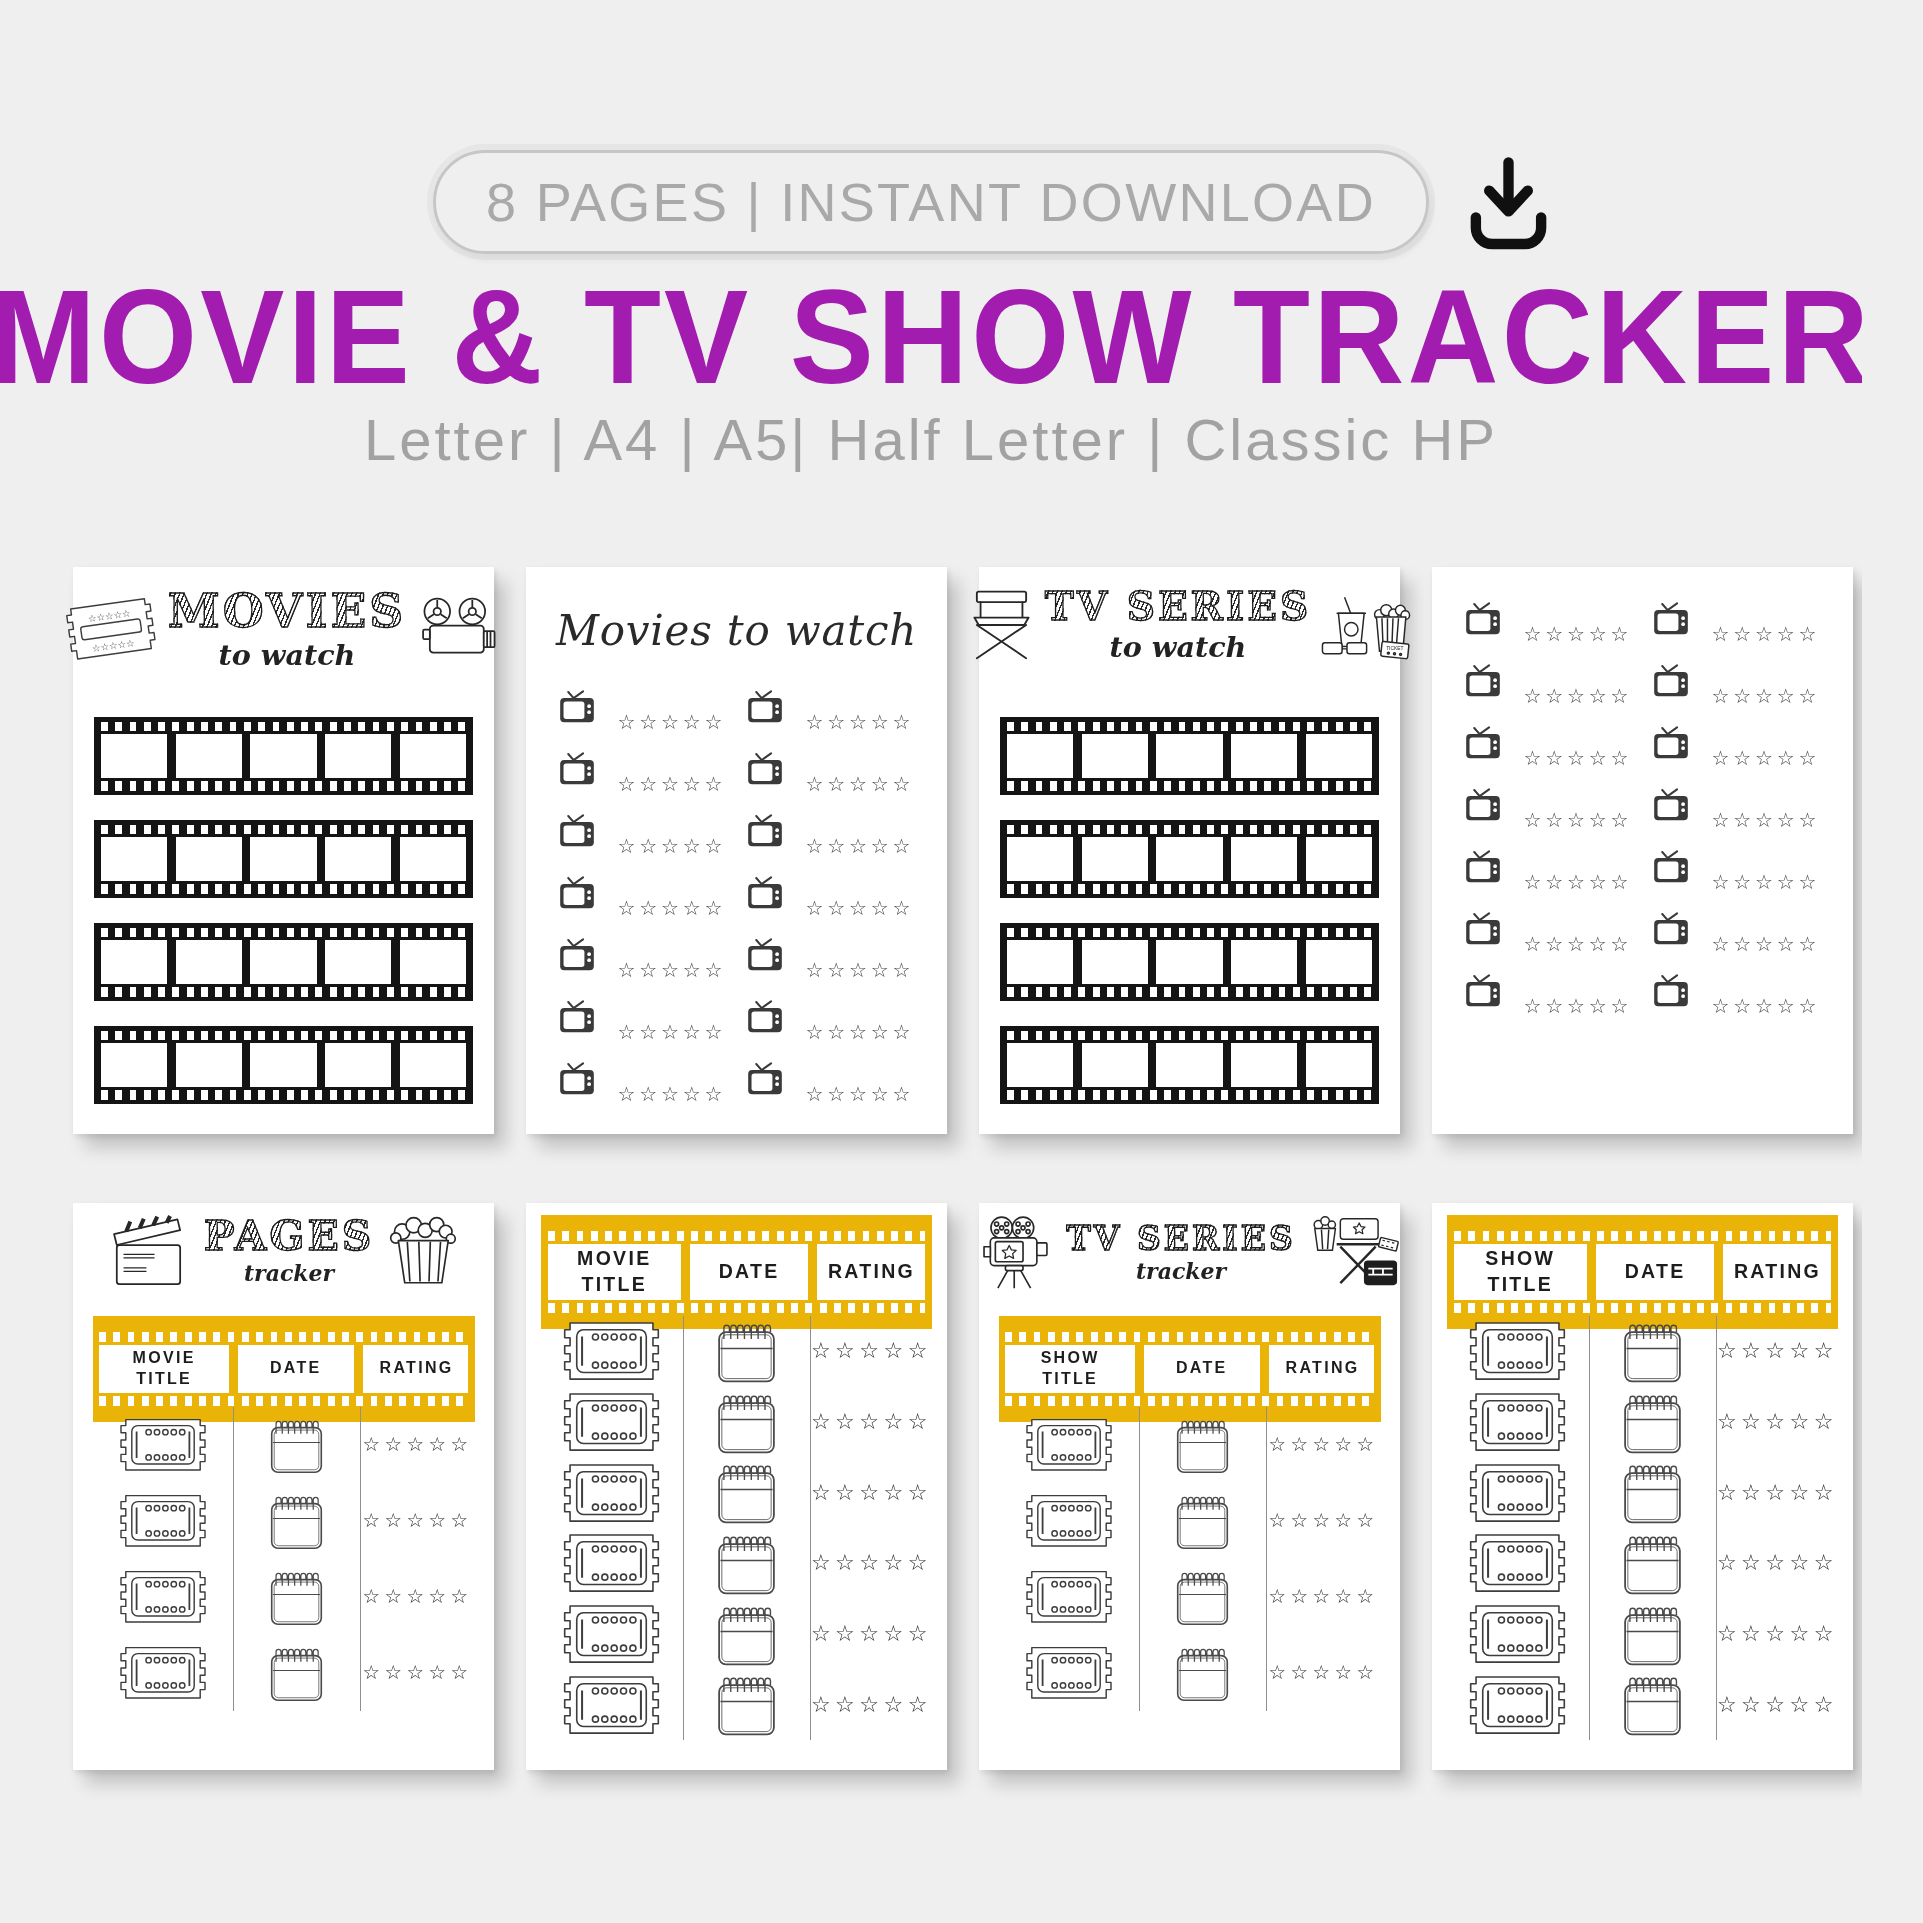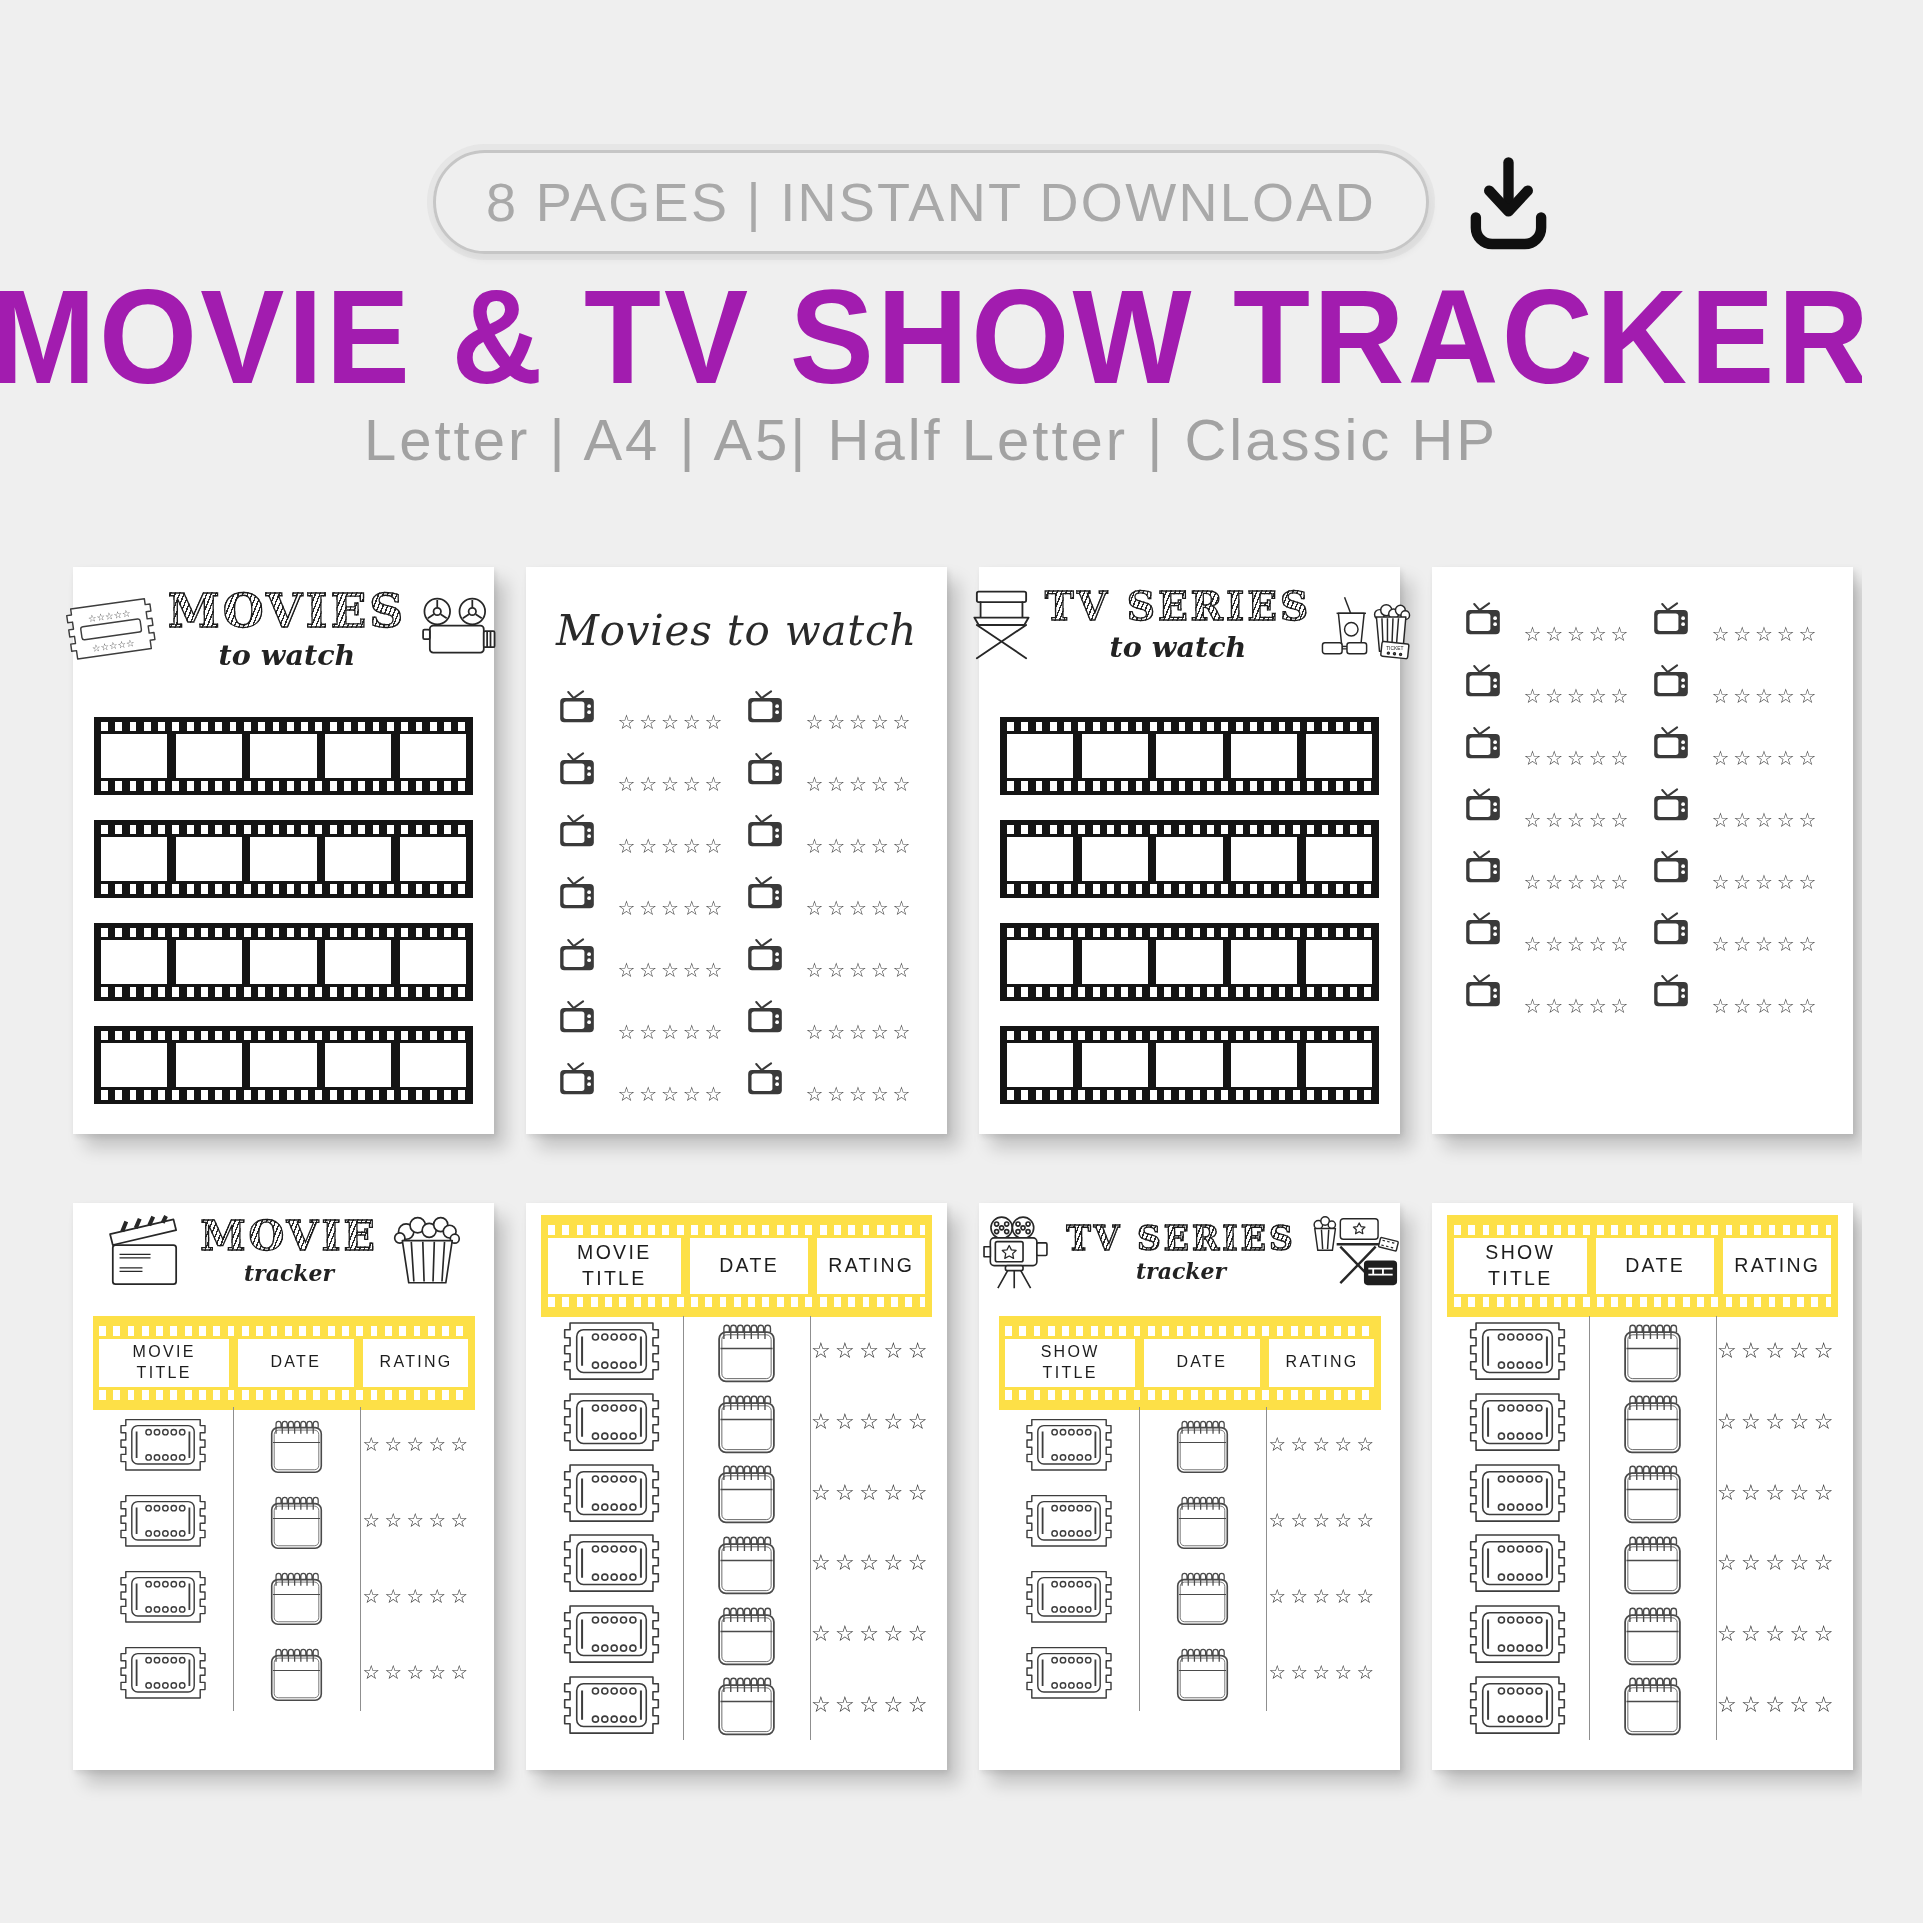--- a/index.html
+++ b/index.html
@@ -57,21 +57,21 @@
   
   .big-script{margin-top:39px;text-align:center;font-family:"DejaVu Serif",serif;
               font-style:italic;font-weight:400;font-size:42px;letter-spacing:0.8px;color:#2a2a2a;}
   .tv-grid{margin-top:35px;padding:0 22.5px;display:grid;grid-template-columns:1fr 1fr;row-gap:27px;}
   .tv-cell{display:flex;align-items:flex-end;gap:19.5px;padding-left:7.5px;}
   .tv-cell svg{width:42px;height:35px;flex:none;}
   .tv-stars{font-size:20px;color:#4a4a4a;letter-spacing:3.8px;line-height:1;
             transform:translateY(6.8px);white-space:nowrap;}
 
   
-  .label-strip{position:absolute;background:#fde047;padding:10px 6px;display:flex;flex-direction:column;}
+  .label-strip{position:absolute;background:#eab308;padding:16px 6px;display:flex;flex-direction:column;font-weight:bold;}
   .type-tracker .label-strip{top:113px;left:19.5px;right:19.5px;}
   .type-table .label-strip{top:12px;left:15px;right:15px;}
   .labels{display:flex;gap:9px;margin:3px 0.8px;}
   .type-tracker .labels{height:48px;}
   .type-table .labels{height:56px;}
   .label-box{background:#ffffff;display:flex;align-items:center;justify-content:center;text-align:center;}
   .label-box span{display:inline-block;max-width:8ch;line-height:1.3;letter-spacing:2.3px;color:#1d1d1d;}
   .type-tracker .label-box span{font-size:16px;}
   .type-table .label-box span{font-size:19.5px;}
   .c-title{flex:37 1 0;} .c-date{flex:33 1 0;} .c-rate{flex:30 1 0;text-align:right;}
@@ -635,21 +635,21 @@
           <svg viewBox="0 0 132 112" width="89" fill="none">
             <g stroke="#272727" stroke-width="2.6" fill="#fff" stroke-linejoin="round">
               <path d="M12 30 L106 8 L110 24 L16 46 Z"></path>
               <path d="M30 26 L36 11 M50 21 L56 7 M70 17 L76 4 M90 13 L95 3" stroke-width="6"></path>
               <rect x="16" y="46" width="94" height="58" rx="4"></rect>
               <path d="M26 60 H72 M26 65 H72 M26 80 H60 M26 85 H60" stroke-width="1.8"></path>
             </g>
           </svg>
         </span>
         <span class="tstack">
-          <span class="deco deco-md">MOVIE</span>
+          <span class="deco deco-md">PAGES</span>
           <span class="script script-md">tracker</span>
         </span>
         <span class="ic">
           <svg viewBox="0 0 122 112" width="78" fill="none">
             <g stroke="#272727" stroke-width="2.6" fill="#fff" stroke-linejoin="round">
               <circle cx="30" cy="26" r="12"></circle>
                 <circle cx="48" cy="16" r="12"></circle>
                 <circle cx="66" cy="24" r="11"></circle>
                 <circle cx="84" cy="15" r="11"></circle>
                 <circle cx="98" cy="26" r="10"></circle>

